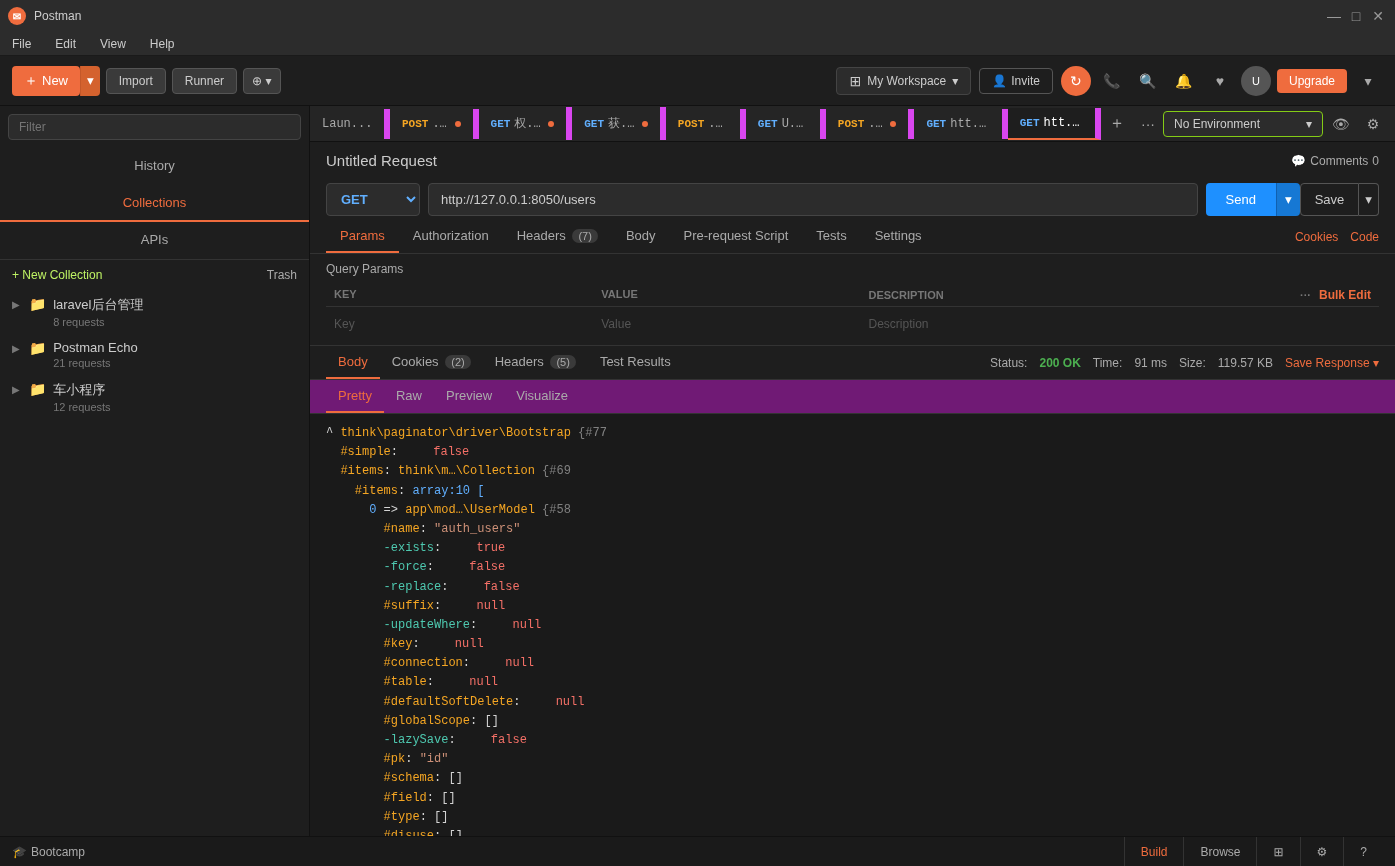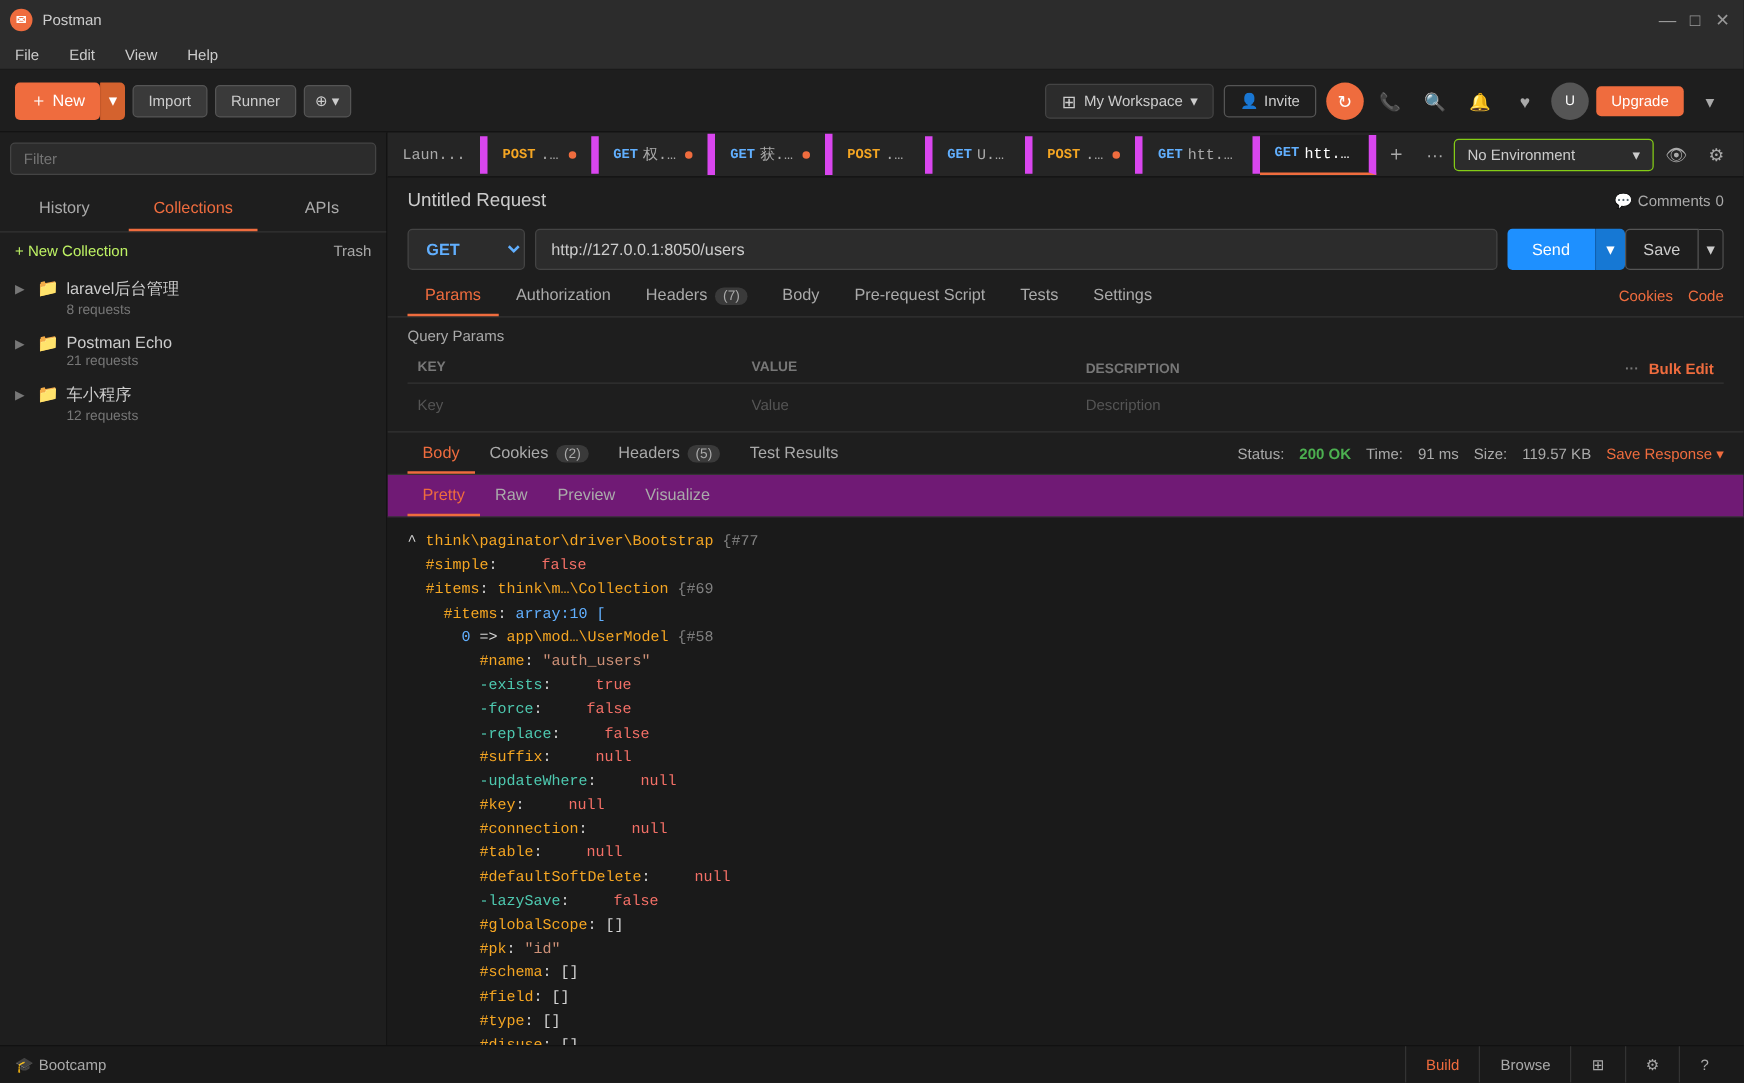--- a/index.html
+++ b/index.html
@@ -27,21 +27,21 @@
     .icon-circle { width: 30px; height: 30px; border-radius: 50%; display: flex; align-items: center; justify-content: center; cursor: pointer; color: #aaa; font-size: 14px; }
     #upgrade-btn { background: #ef6c3e; color: white; border: none; border-radius: 4px; padding: 5px 12px; cursor: pointer; font-size: 12px; }
     
     
     #main { display: flex; height: calc(866px - 32px - 24px - 50px - 30px); }
     
     
     #sidebar { width: 310px; min-width: 310px; background: #1e1e1e; border-right: 1px solid #111; display: flex; flex-direction: column; }
     #sidebar-search { padding: 8px; }
     #sidebar-search input { width: 100%; background: #2c2c2c; border: 1px solid #444; border-radius: 4px; padding: 5px 10px; color: #ccc; font-size: 12px; outline: none; }
-    #sidebar-tabs { display: flex; border-bottom: 1px solid #333; }
+    #sidebar-tabs { display: flex; border-bottom: 1px solid #333; flex-direction: column; }
     .sidebar-tab { flex: 1; text-align: center; padding: 10px; cursor: pointer; color: #aaa; font-size: 13px; border-bottom: 2px solid transparent; }
     .sidebar-tab.active { color: #ef6c3e; border-bottom: 2px solid #ef6c3e; }
     #sidebar-actions { display: flex; align-items: center; justify-content: space-between; padding: 8px 12px; }
     #new-collection-btn { color: #bef264; cursor: pointer; font-size: 12px; display: flex; align-items: center; gap: 4px; }
     #trash-btn { color: #aaa; cursor: pointer; font-size: 12px; }
     .collection-item { padding: 6px 12px; cursor: pointer; display: flex; align-items: flex-start; gap: 6px; }
     .collection-folder { color: #aaa; font-size: 14px; }
     .collection-info { display: flex; flex-direction: column; }
     .collection-name { color: #ccc; font-size: 13px; }
     .collection-count { color: #777; font-size: 11px; margin-top: 2px; }
@@ -420,22 +420,22 @@
           <div class="code-line"><span class="c-white">        </span><span class="c-orange">#name</span><span class="c-white">: </span><span class="c-string">"auth_users"</span></div>
           <div class="code-line"><span class="c-white">        </span><span class="c-green">-exists</span><span class="c-white">: </span><span class="c-red">true</span></div>
           <div class="code-line"><span class="c-white">        </span><span class="c-green">-force</span><span class="c-white">: </span><span class="c-red">false</span></div>
           <div class="code-line"><span class="c-white">        </span><span class="c-green">-replace</span><span class="c-white">: </span><span class="c-red">false</span></div>
           <div class="code-line"><span class="c-white">        </span><span class="c-orange">#suffix</span><span class="c-white">: </span><span class="c-red">null</span></div>
           <div class="code-line"><span class="c-white">        </span><span class="c-green">-updateWhere</span><span class="c-white">: </span><span class="c-red">null</span></div>
           <div class="code-line"><span class="c-white">        </span><span class="c-orange">#key</span><span class="c-white">: </span><span class="c-red">null</span></div>
           <div class="code-line"><span class="c-white">        </span><span class="c-orange">#connection</span><span class="c-white">: </span><span class="c-red">null</span></div>
           <div class="code-line"><span class="c-white">        </span><span class="c-orange">#table</span><span class="c-white">: </span><span class="c-red">null</span></div>
           <div class="code-line"><span class="c-white">        </span><span class="c-orange">#defaultSoftDelete</span><span class="c-white">: </span><span class="c-red">null</span></div>
+          <div class="code-line"><span class="c-white">        </span><span class="c-orange">#globalScope</span><span class="c-white">: []</span></div>
           <div class="code-line"><span class="c-white">        </span><span class="c-green">-lazySave</span><span class="c-white">: </span><span class="c-red">false</span></div>
-          <div class="code-line"><span class="c-white">        </span><span class="c-orange">#globalScope</span><span class="c-white">: []</span></div>
           <div class="code-line"><span class="c-white">        </span><span class="c-orange">#pk</span><span class="c-white">: </span><span class="c-string">"id"</span></div>
           <div class="code-line"><span class="c-white">        </span><span class="c-orange">#schema</span><span class="c-white">: []</span></div>
           <div class="code-line"><span class="c-white">        </span><span class="c-orange">#field</span><span class="c-white">: []</span></div>
           <div class="code-line"><span class="c-white">        </span><span class="c-orange">#type</span><span class="c-white">: []</span></div>
           <div class="code-line"><span class="c-white">        </span><span class="c-orange">#disuse</span><span class="c-white">: []</span></div>
         </div>
     </div>
 
   </div>
 </div>

